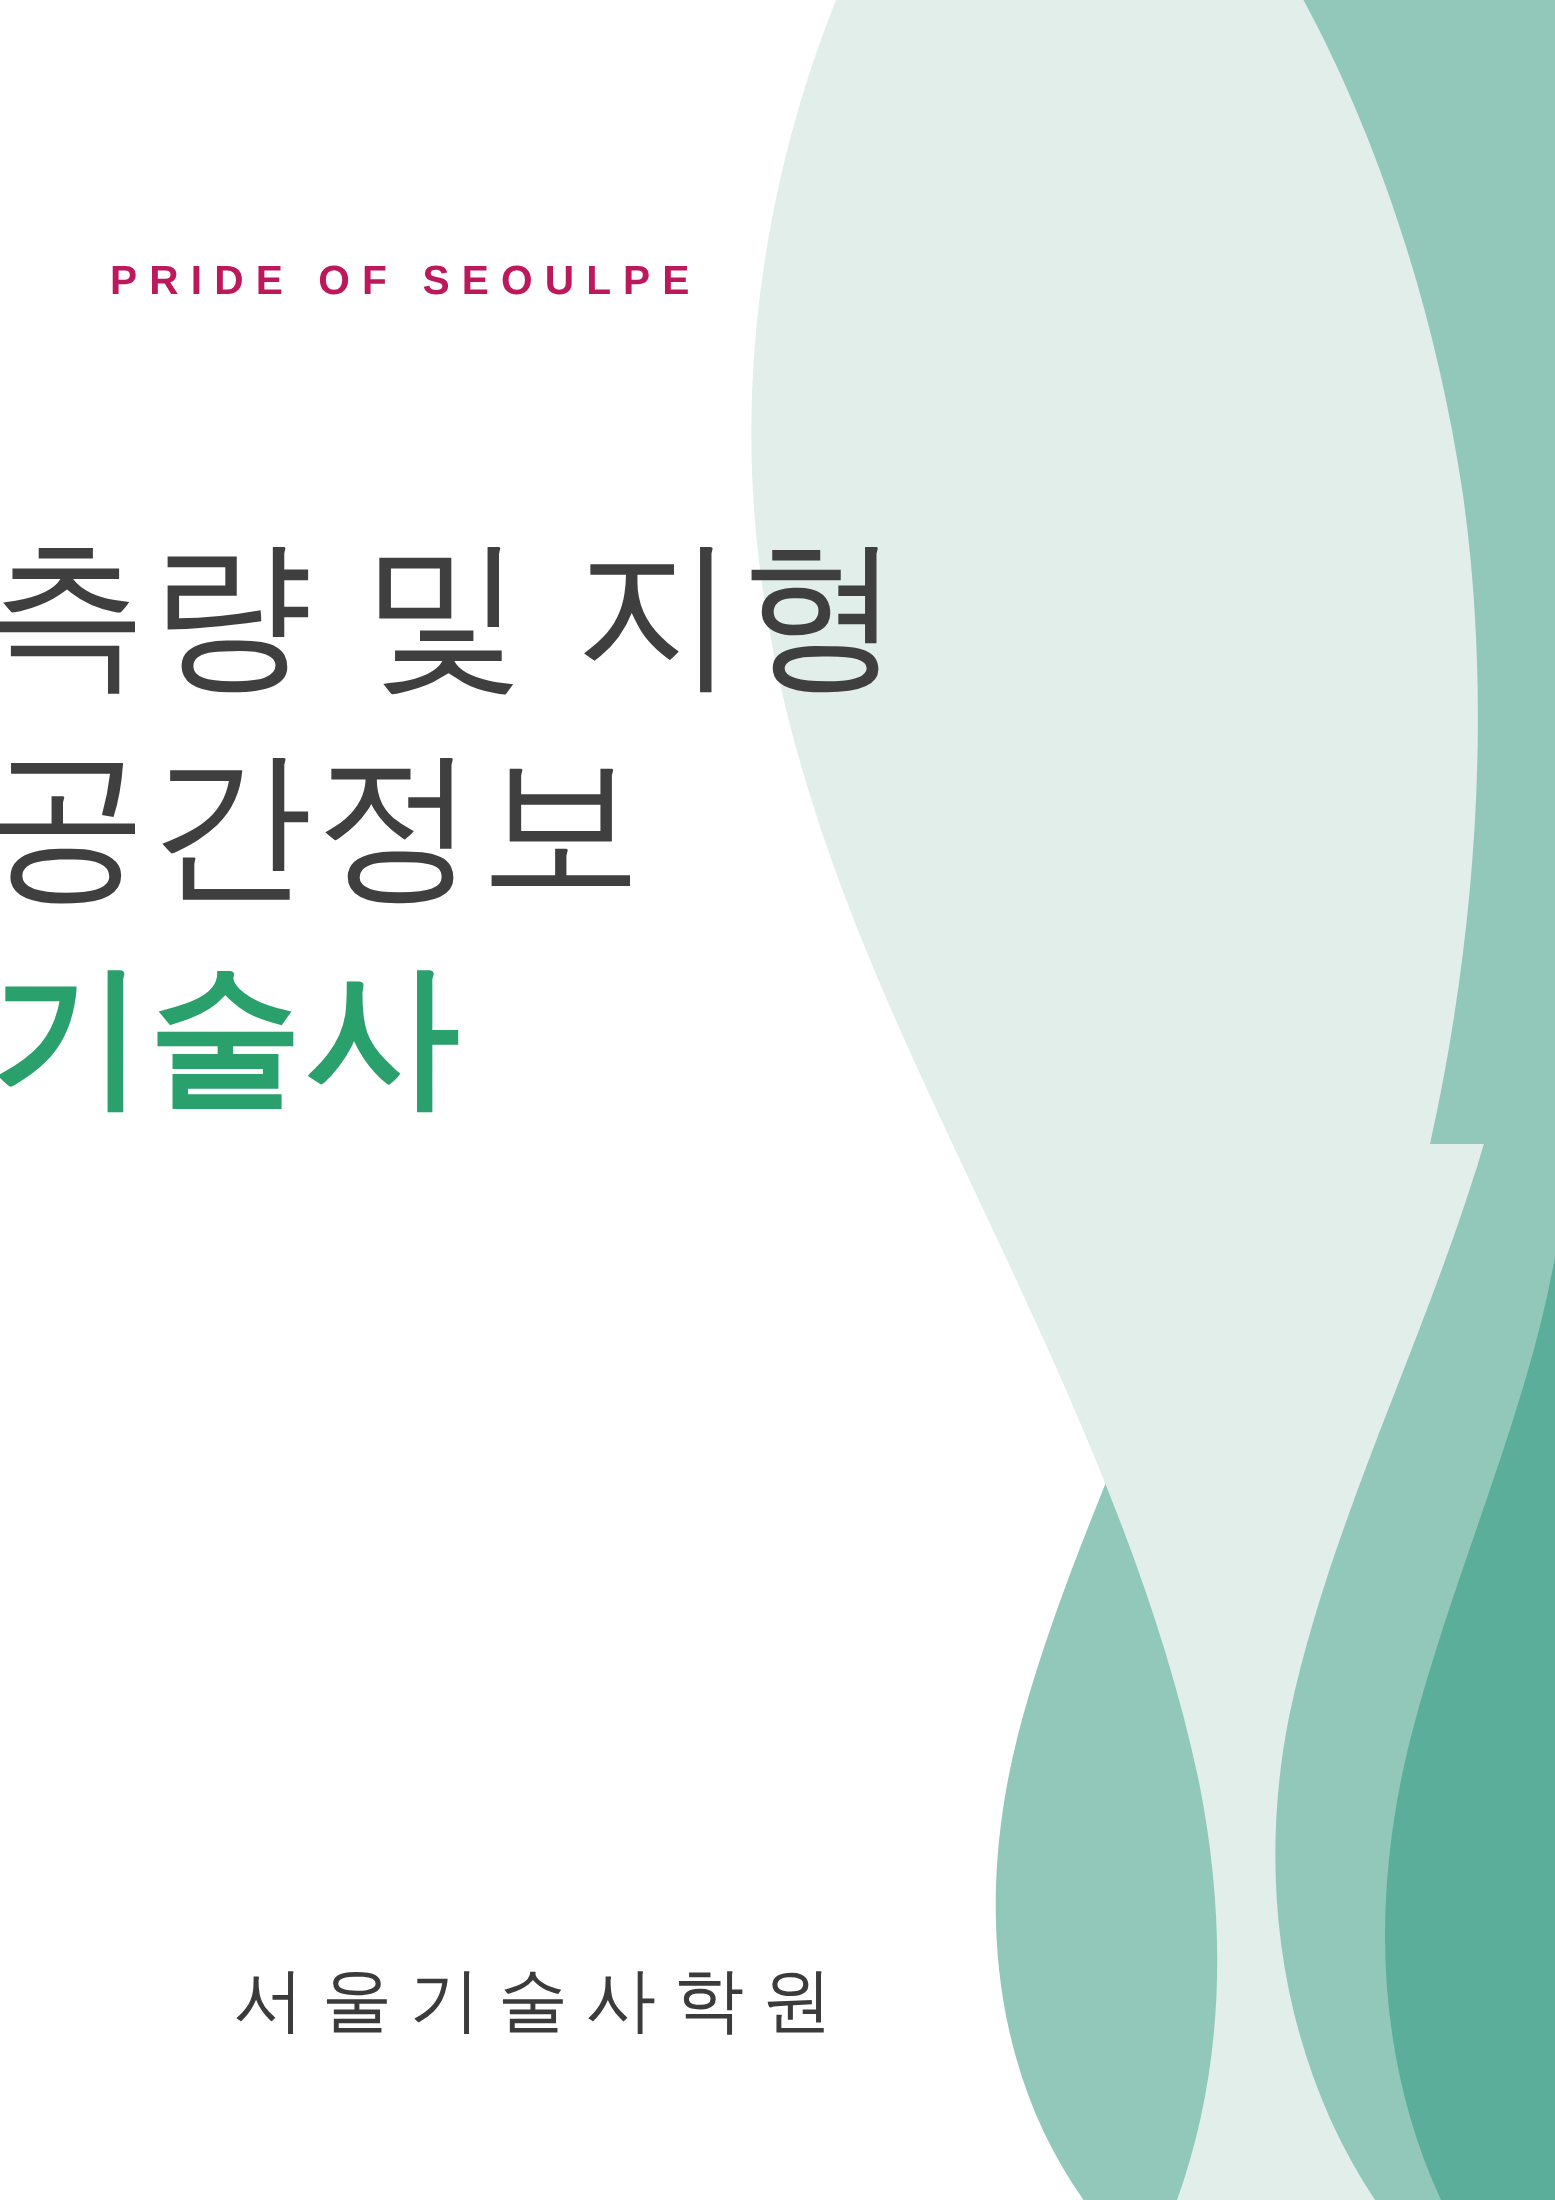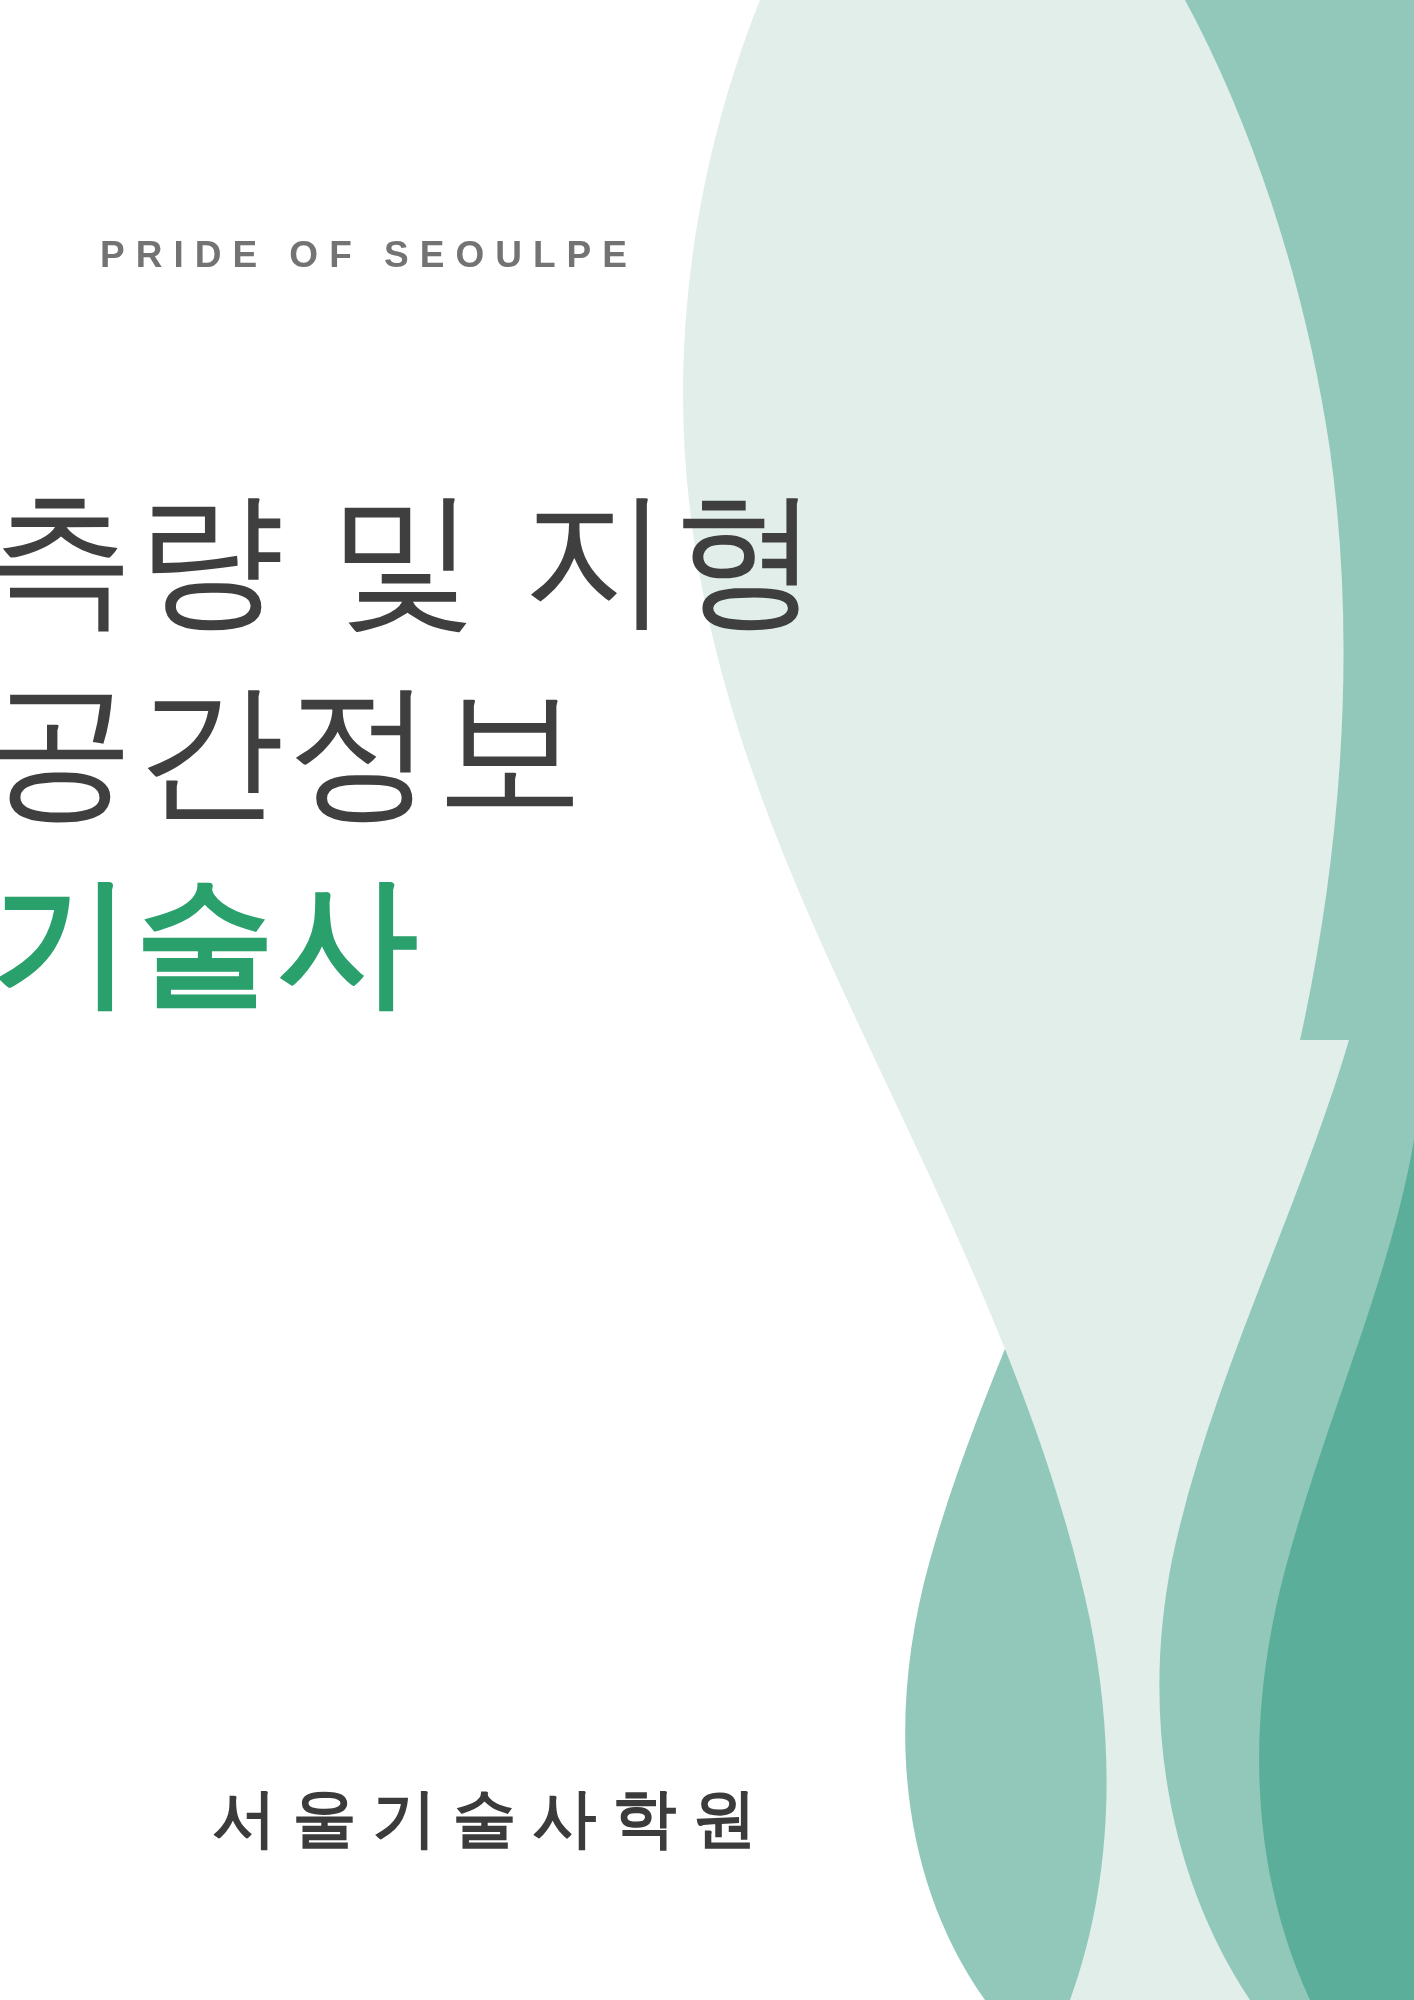--- a/index.html
+++ b/index.html
@@ -37,21 +37,21 @@
   }
 
   
   .kicker {
     position: absolute;
     left: 100px;
     top: 236px;
     font-size: 37px;
     font-weight: bold;
     letter-spacing: 11px;
-    color: #737373;
+    color: #be185d;
     white-space: nowrap;
     line-height: 1;
   }
 
   
   .title-block {
     position: absolute;
     left: 0;
     top: 462px;
     width: 950px;
@@ -82,21 +82,21 @@
   }
 
   
   .brand {
     position: absolute;
     left: 0;
     top: 1780px;
     width: 985px;
     text-align: center;
     font-size: 64px;
-    font-weight: bold;
+    font-weight: normal;
     letter-spacing: 16px;
     color: #3b3b3b;
     line-height: 1.2;
     white-space: nowrap;
   }
 </style>
 </head>
 <body>
 
 <div class="cover">

